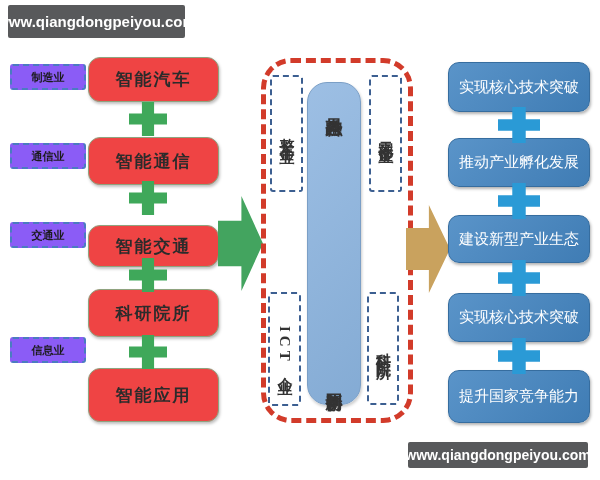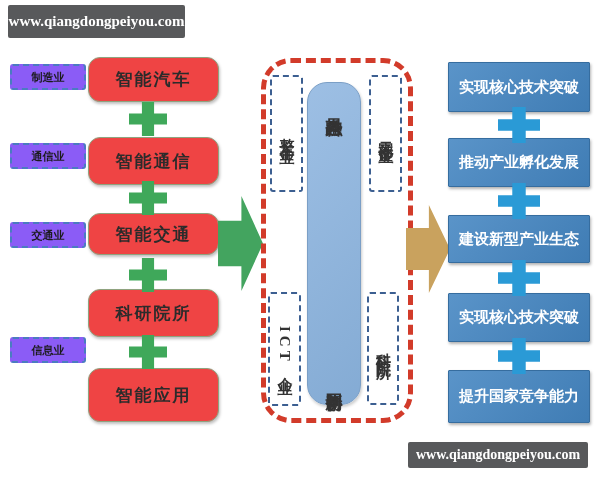--- a/index.html
+++ b/index.html
@@ -9,21 +9,21 @@
     background:#ffffff;
     font-family:"Liberation Serif","DejaVu Serif",serif;
     overflow:hidden;
   }
   .abs { position:absolute; }
 
   
   .banner {
     background:#58595b;
     color:#ffffff;
-    font-family:Liberation Serif, serif;
+    font-family:Liberation Sans, sans-serif;
     font-weight:bold;
     display:flex; align-items:center; justify-content:center;
     border-radius:2px;
   }
   .banner-top { left:8px; top:5px; width:177px; height:33px; font-size:15px; }
   .banner-bottom { left:408px; top:442px; width:180px; height:26px; font-size:14px; }
 
   
   .industry-label {
     left:10px; width:76px; height:26px;
@@ -92,42 +92,42 @@
     display:flex; align-items:center; justify-content:center;
     color:#1f1f1f;
   }
   .corner-box .v-text { font-size:15px; letter-spacing:4px; text-orientation:mixed; }
 
   
   .blue-box {
     left:448px; width:142px;
     background:linear-gradient(135deg,#5a94c9,#3f7cb4);
     border:1px solid #366d9f;
-    border-radius:1px;
+    border-radius:11px;
     box-shadow:1px 2px 3px rgba(0,0,0,.3);
     color:#ffffff;
-    font-weight:bold; font-size:15px;
+    font-weight:normal; font-size:15px;
     display:flex; align-items:center; justify-content:center;
     white-space:nowrap;
   }
 </style>
 </head>
 <body>
 
 <div class="abs banner banner-top">www.qiangdongpeiyou.com</div>
 <div class="abs banner banner-bottom">www.qiangdongpeiyou.com</div>
 
 <div class="abs industry-label" style="top:64px;">制造业</div>
 <div class="abs industry-label" style="top:143px;text-align:center;">通信业</div>
 <div class="abs industry-label" style="top:222px;">交通业</div>
 <div class="abs industry-label" style="top:337px;">信息业</div>
 
 <div class="abs green-box" style="top:57px;height:45px;">智能汽车</div>
 <div class="abs green-box" style="top:137px;height:48px;">智能通信</div>
-<div class="abs green-box" style="top:213px;height:42px;">智能交通</div>
+<div class="abs green-box" style="top:225px;height:42px;">智能交通</div>
 <div class="abs green-box" style="top:289px;height:48px;">科研院所</div>
 <div class="abs green-box" style="top:368px;height:54px;">智能应用</div>
 
 <div class="abs plus plus-green" style="left:129px;top:102px;width:38px;height:34px;"></div>
 <div class="abs plus plus-green" style="left:129px;top:181px;width:38px;height:34px;"></div>
 <div class="abs plus plus-green" style="left:129px;top:258px;width:38px;height:34px;"></div>
 <div class="abs plus plus-green" style="left:129px;top:335px;width:38px;height:34px;"></div>
 
 <div class="abs block-arrow arrow-green" style="left:218px;top:196px;width:45px;height:95px;"></div>
 

